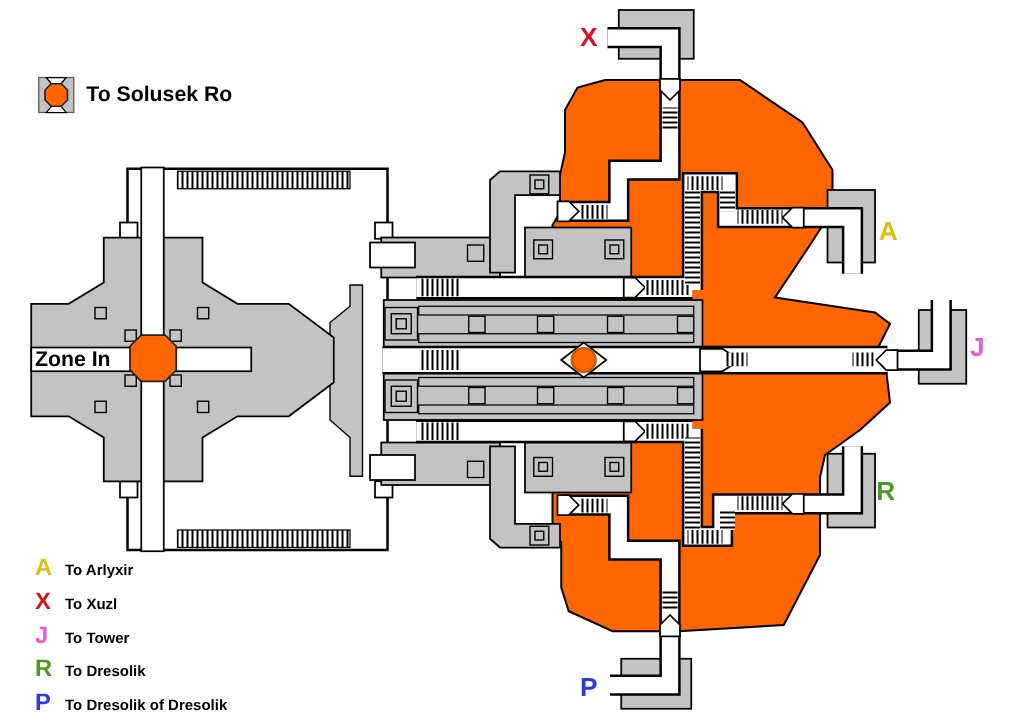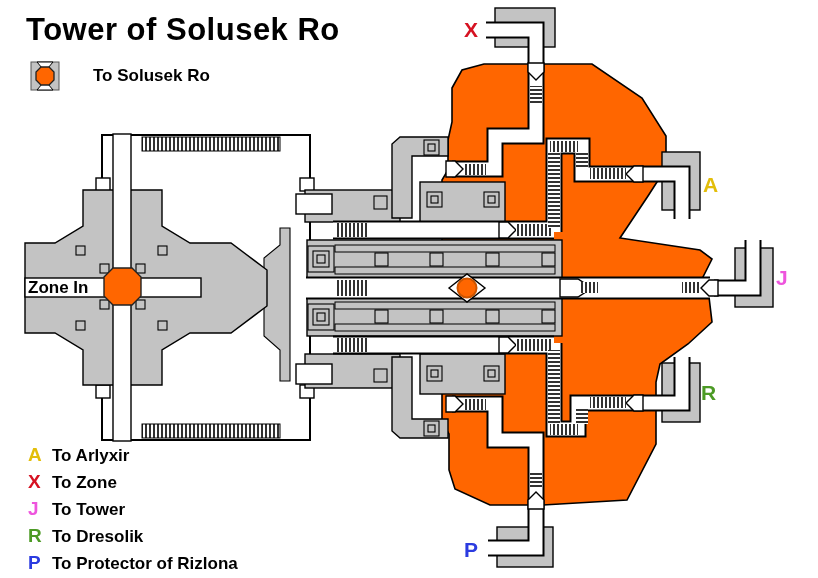--- a/index.html
+++ b/index.html
@@ -16,25 +16,25 @@
   .wht{fill:none;stroke:#fff;stroke-linecap:butt;stroke-linejoin:miter;}
   .hv{fill:url(#hvp);}
   .hh{fill:url(#hhp);}
   .hvb{fill:url(#hvp);stroke:#000;stroke-width:1;}
   text.mletter{font-weight:bold;font-size:21px;font-family:"Liberation Sans",sans-serif;}
   text.zonein{font-weight:bold;font-size:17px;fill:#000;font-family:"Liberation Sans",sans-serif;}
   
   #page-title{position:absolute;left:26px;top:12px;font-size:31px;font-weight:bold;color:#000;
               letter-spacing:0.5px;white-space:nowrap;}
   #top-legend{position:absolute;left:30px;top:61px;display:flex;align-items:center;gap:9px;}
-  #top-legend .lbl{font-size:17px;font-weight:bold;color:#000;margin-left:24px;}
+  #top-legend .lbl{font-size:17px;font-weight:bold;color:#000;}
   #bottom-legend{position:absolute;left:28px;top:444px;display:flex;flex-direction:column;}
   .leg-row{display:flex;align-items:baseline;height:27px;}
   .leg-letter{display:inline-block;width:24px;font-size:19px;font-weight:bold;text-align:left;}
-  .leg-label{font-size:17px;font-weight:bold;color:#000;white-space:nowrap;text-align:right;}
+  .leg-label{font-size:12px;font-weight:bold;color:#000;white-space:nowrap;text-align:right;}
   .c-a{color:#E3BE0A;} .c-x{color:#D61222;} .c-j{color:#EE55DD;} .c-r{color:#4C9A25;} .c-p{color:#2B3BE0;}
 </style>
 </head>
 <body>
 
 <div id="stage">
 
 <svg id="map-svg" width="818" height="578" viewBox="0 0 818 578">
   <defs>
     <pattern id="hvp" width="4" height="80" patternUnits="userSpaceOnUse">
@@ -200,48 +200,47 @@
   </g>
 
   <text class="zonein" x="28" y="293">Zone In</text>
   <text class="mletter" x="464" y="37" fill="#D61222">X</text>
   <text class="mletter" x="703" y="192" fill="#E3BE0A">A</text>
   <text class="mletter" x="776" y="285" fill="#EE55DD">J</text>
   <text class="mletter" x="701" y="400" fill="#4C9A25">R</text>
   <text class="mletter" x="464" y="557" fill="#2B3BE0">P</text>
 </svg>
 
-<div id="page-title">Tower of Solusek Ro</div>
 
 <div id="top-legend">
   <svg width="30" height="30" viewBox="0 0 30 30">
     <rect x="1" y="1" width="28" height="28" fill="#C3C3C3" stroke="#555" stroke-width="1"></rect>
     <path d="M7,1 L23,1 L18,7 L12,7 Z" fill="#fff" stroke="#000" stroke-width="1"></path>
     <path d="M7,29 L23,29 L18,23 L12,23 Z" fill="#fff" stroke="#000" stroke-width="1"></path>
     <path d="M11,6 H19 L24,11 V19 L19,24 H11 L6,19 V11 Z" fill="#FF6600" stroke="#222" stroke-width="1.3"></path>
   </svg>
   <span class="lbl">To Solusek Ro</span>
 </div>
 
 <div id="bottom-legend">
   <div class="leg-row">
     <span class="leg-letter c-a">A</span>
     <span class="leg-label">To Arlyxir</span>
   </div>
   <div class="leg-row">
     <span class="leg-letter c-x">X</span>
-    <span class="leg-label">To Zone</span>
+    <span class="leg-label">To Xuzl</span>
   </div>
   <div class="leg-row">
     <span class="leg-letter c-j">J</span>
     <span class="leg-label">To Tower</span>
   </div>
   <div class="leg-row">
     <span class="leg-letter c-r">R</span>
     <span class="leg-label">To Dresolik</span>
   </div>
   <div class="leg-row">
     <span class="leg-letter c-p">P</span>
-    <span class="leg-label">To Protector of Rizlona</span>
+    <span class="leg-label">To Dresolik of Dresolik</span>
   </div>
 </div>
 
 </div>
 
 </body></html>

